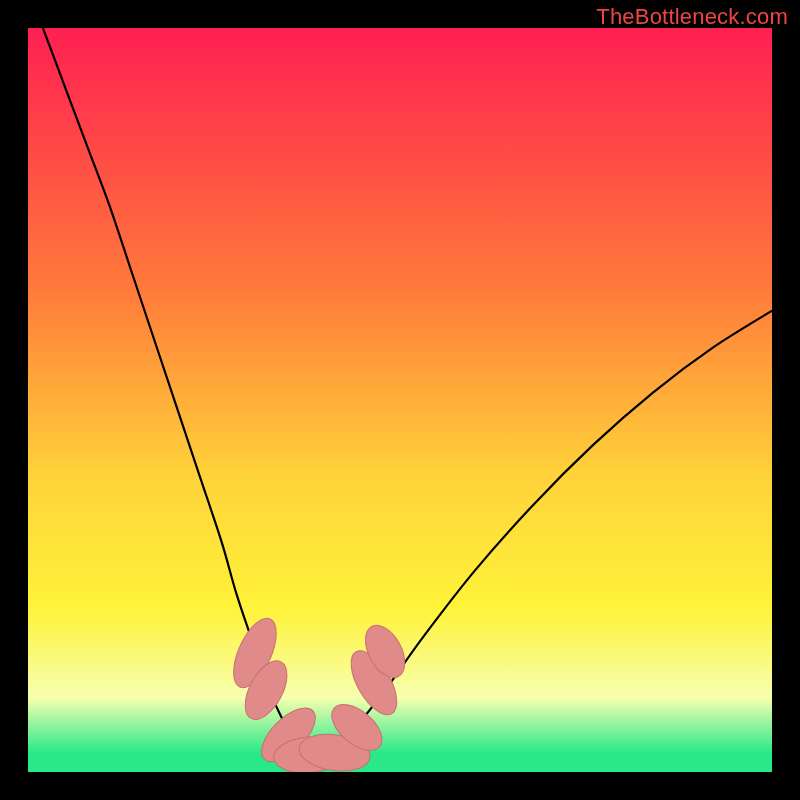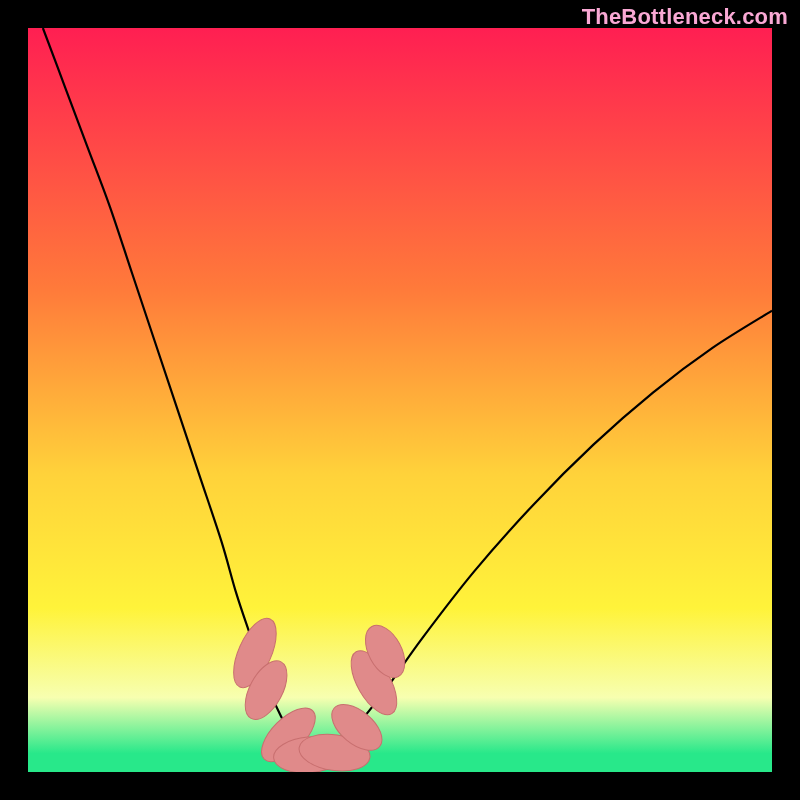--- a/index.html
+++ b/index.html
@@ -38,23 +38,23 @@
       var(--c-yellow2) 78%,
       var(--c-cream) 90%,
       var(--c-green) 97.5%,
       var(--c-green) 100%
     );
   }
   .watermark {
     position: absolute;
     top: 4px;
     right: 12px;
-    color: #f9a8d4;
+    color: #ef4444;
     font-size: 22px;
-    font-weight: 700;
+    font-weight: 400;
     letter-spacing: 0.2px;
     user-select: none;
   }
   svg.curves {
     position: absolute;
     inset: 0;
     width: 100%;
     height: 100%;
   }
 </style>

